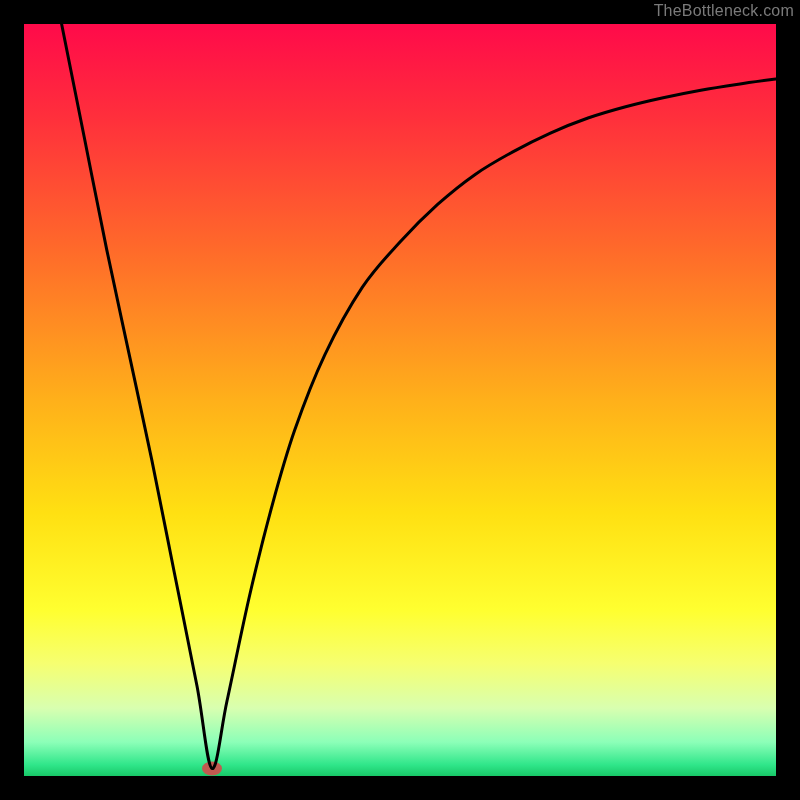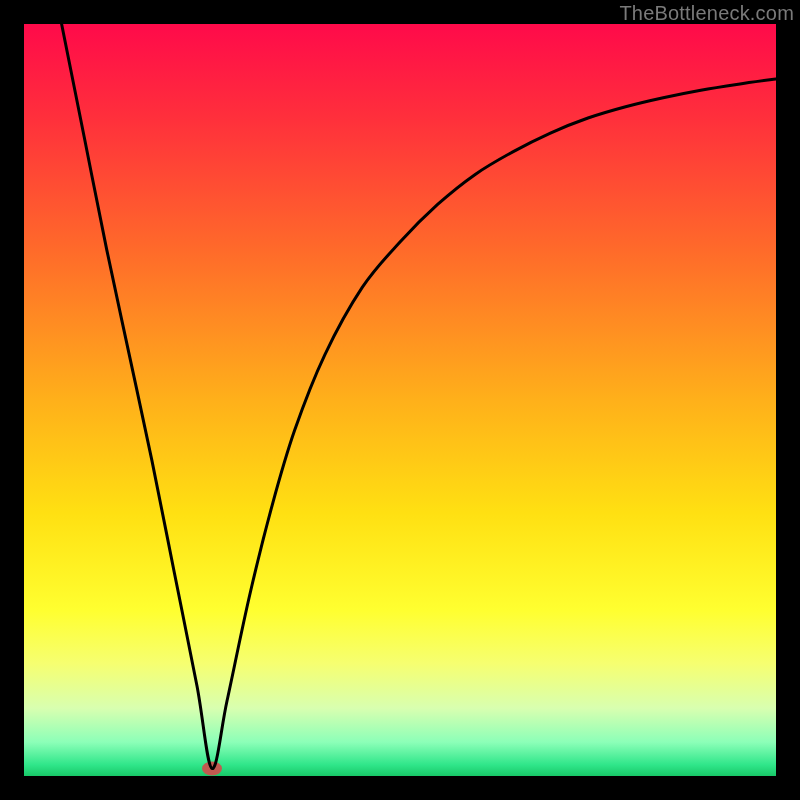--- a/index.html
+++ b/index.html
@@ -23,21 +23,21 @@
     left: 0;
     top: 0;
     width: 752px;
     height: 752px;
   }
   .watermark {
     position: absolute;
     top: 2px;
     right: 6px;
     font-family: Arial, Helvetica, sans-serif;
-    font-size: 20px;
+    font-size: 16px;
     color: #7a7a7a;
     font-weight: 500;
     letter-spacing: 0.2px;
   }
 </style>
 </head>
 <body>
 
 <div class="frame">
   <svg class="plot" viewBox="0 0 752 752" preserveAspectRatio="none">

